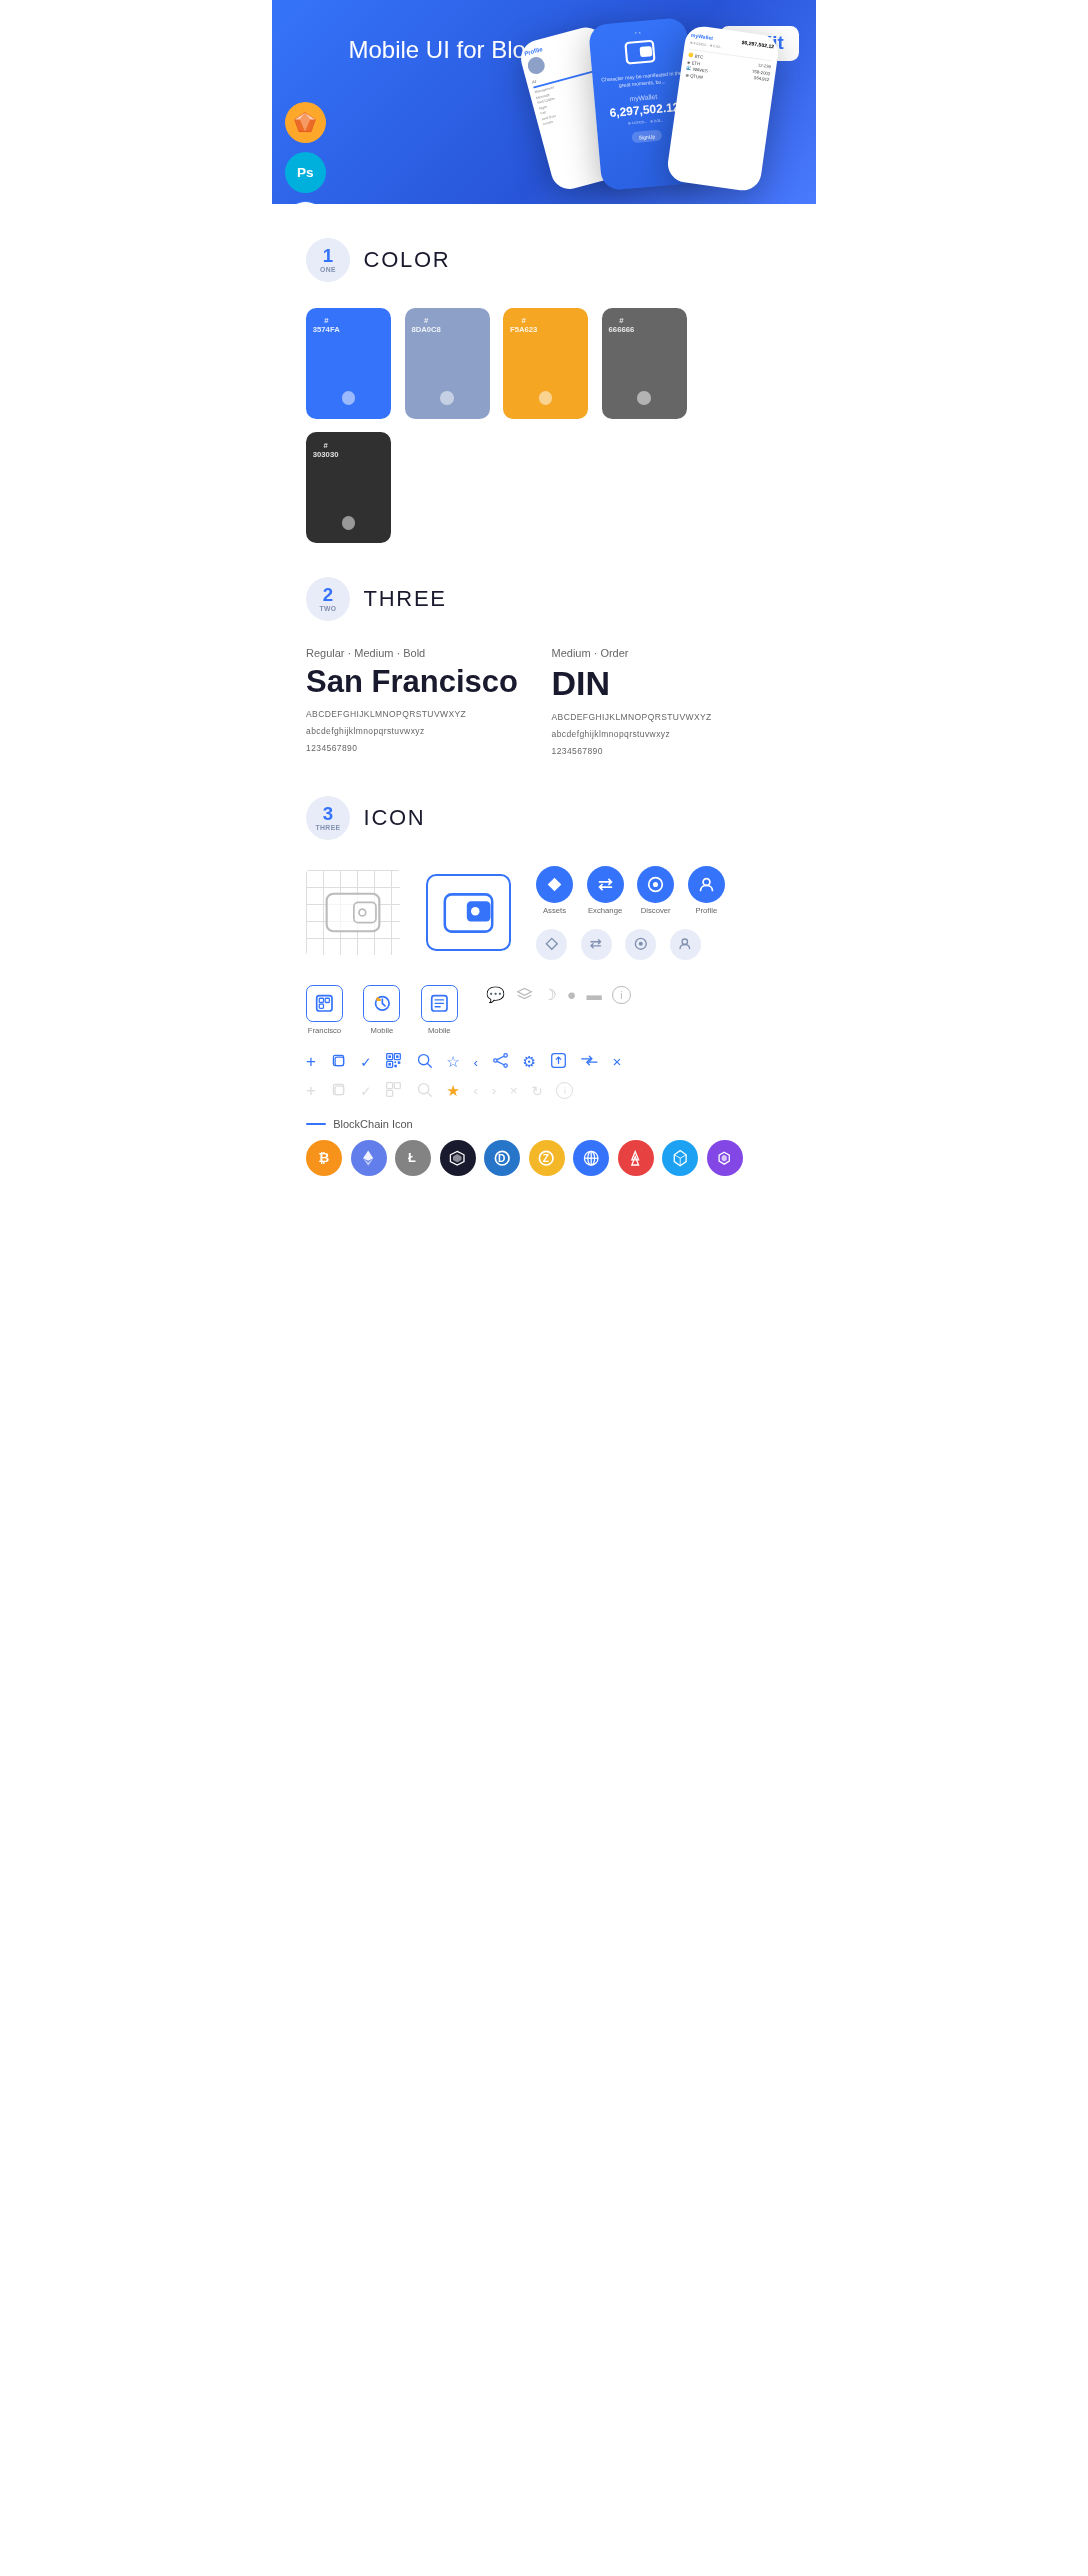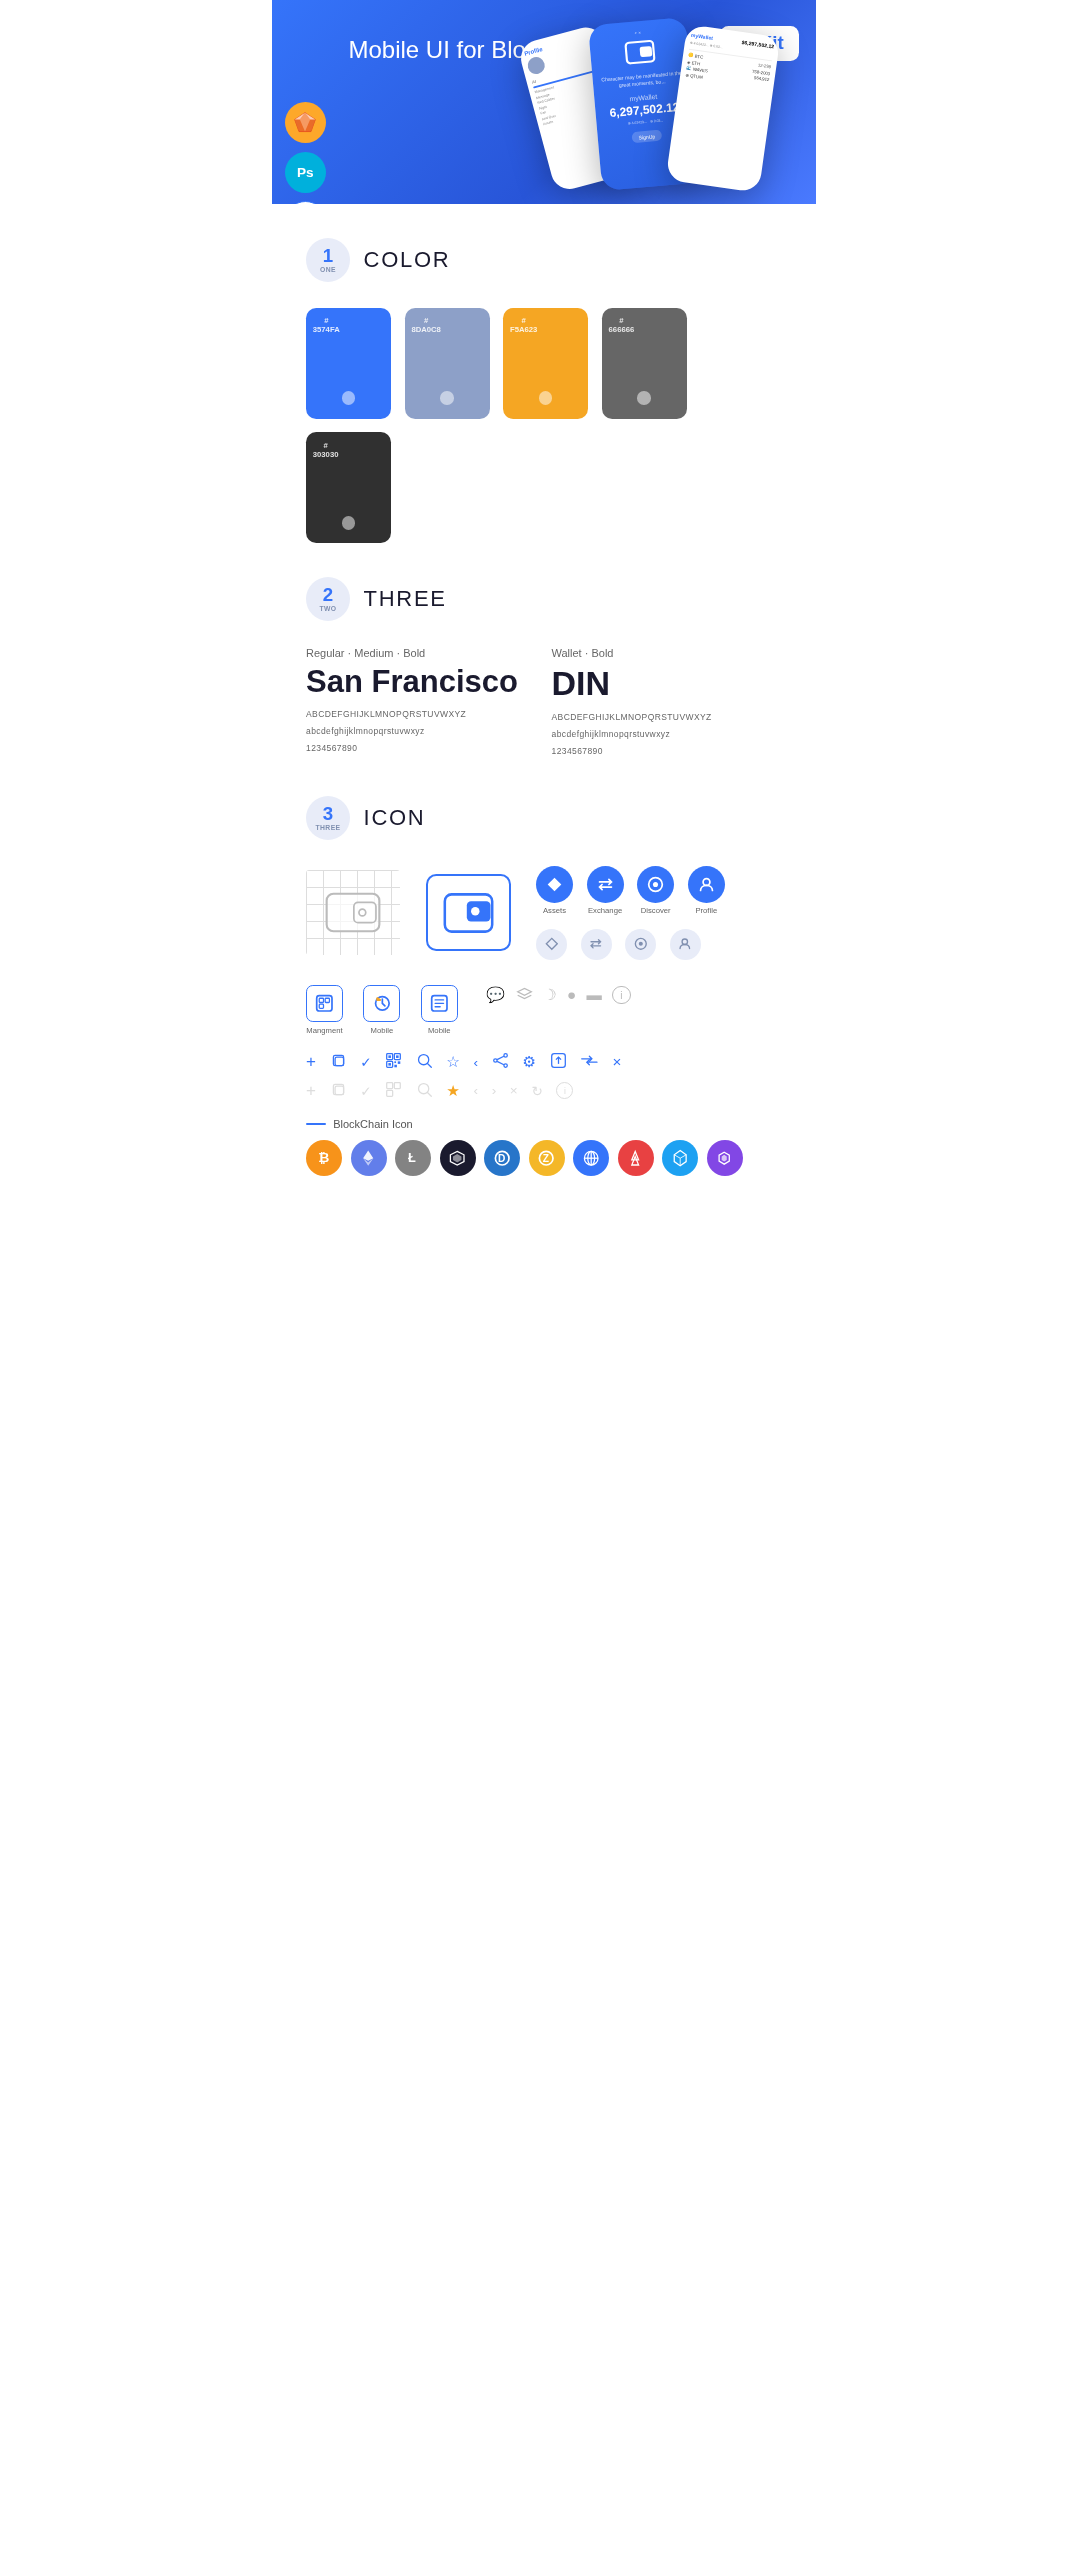--- a/index.html
+++ b/index.html
@@ -431,21 +431,21 @@
 
   <div class="font-grid">
     <div>
       <div class="font-style-label">Regular · Medium · Bold</div>
       <div class="font-name">San Francisco</div>
       <div class="font-chars">ABCDEFGHIJKLMNOPQRSTUVWXYZ</div>
       <div class="font-chars">abcdefghijklmnopqrstuvwxyz</div>
       <div class="font-chars">1234567890</div>
     </div>
     <div>
-      <div class="font-style-label">Wallet · Bold</div>
+      <div class="font-style-label">Medium · Order</div>
       <div class="font-name din">DIN</div>
       <div class="font-chars">ABCDEFGHIJKLMNOPQRSTUVWXYZ</div>
       <div class="font-chars">abcdefghijklmnopqrstuvwxyz</div>
       <div class="font-chars">1234567890</div>
     </div>
   </div>
 
   <div class="section-header">
     <div class="section-number">
       <span class="num-big">3</span>
@@ -547,21 +547,21 @@
 
     <div class="bottom-icon-item">
       <div class="bottom-icon">
         <svg width="18.7" height="18.7" viewBox="0 0 22 22" fill="none">
           <rect x="2" y="2" width="18" height="18" rx="3" stroke="#3574FA" stroke-width="2" fill="none"></rect>
           <rect x="5" y="5" width="5" height="5" rx="1" stroke="#3574FA" stroke-width="1.5" fill="none"></rect>
           <rect x="12" y="5" width="5" height="5" rx="1" stroke="#3574FA" stroke-width="1.5" fill="none"></rect>
           <rect x="5" y="12" width="5" height="5" rx="1" stroke="#3574FA" stroke-width="1.5" fill="none"></rect>
         </svg>
       </div>
-      <span class="bottom-icon-label">Mangment</span>
+      <span class="bottom-icon-label">Francisco</span>
     </div>
 
     <div class="bottom-icon-item">
       <div class="bottom-icon">
         <svg width="18.7" height="18.7" viewBox="0 0 22 22" fill="none">
           <circle cx="11" cy="11" r="8" stroke="#3574FA" stroke-width="2" fill="none"></circle>
           <path d="M11 6 L11 11 L14 14" stroke="#3574FA" stroke-width="2" stroke-linecap="round"></path>
           <path d="M5 5 L8 7" stroke="#F5A623" stroke-width="2.5" stroke-linecap="round"></path>
           <path d="M5 7 L8 7" stroke="#F5A623" stroke-width="2.5" stroke-linecap="round"></path>
         </svg>

